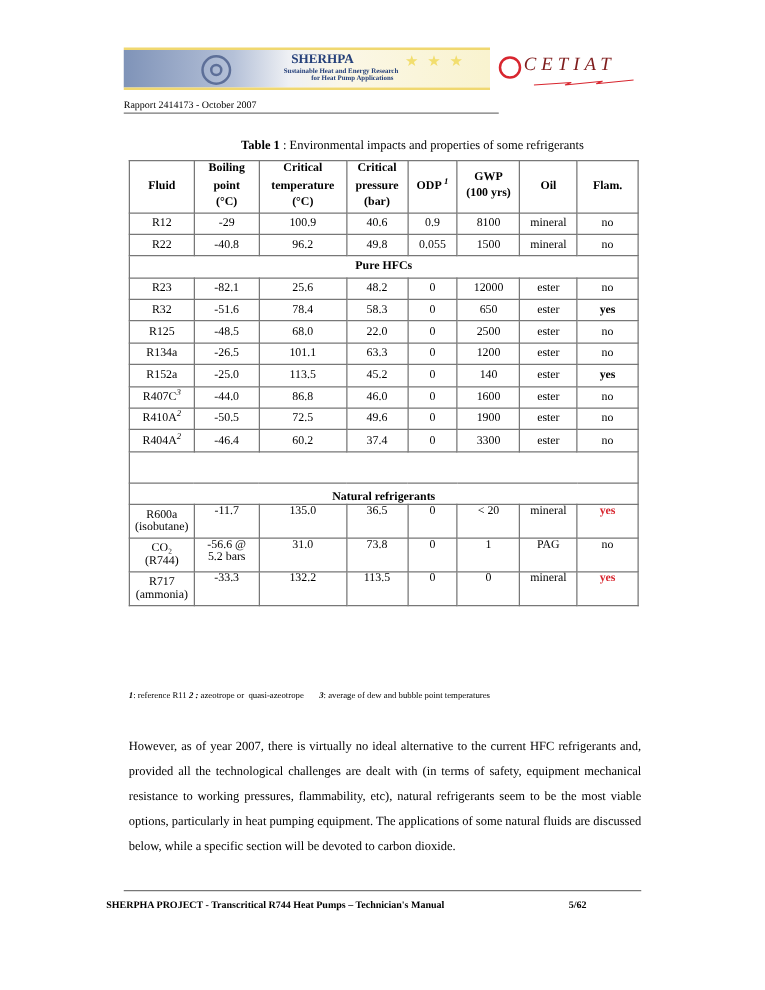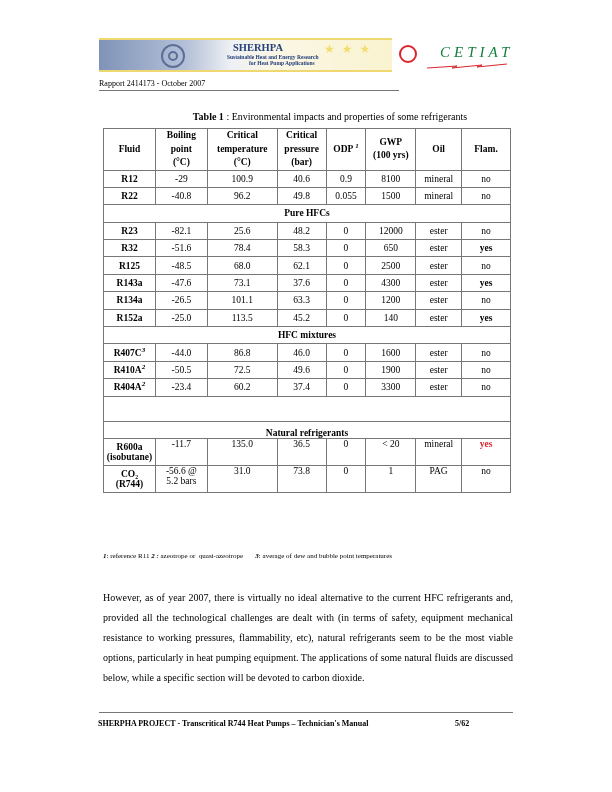--- a/index.html
+++ b/index.html
@@ -13,45 +13,45 @@
          border:2px solid #5d6f98; box-sizing:border-box; }
   .sherhpa-banner .swirl::after { content:""; position:absolute; left:5px; top:5px; width:10px; height:10px;
          border-radius:50%; border:2px solid #5d6f98; box-sizing:border-box; }
   .sherhpa-title { position:absolute; left:134px; top:2px; font-weight:bold; font-size:10.5px; color:#25407a;text-align:right; }
   .sherhpa-sub1 { position:absolute; left:128px; top:14px; font-weight:bold; font-size:5.5px; color:#25407a; }
   .sherhpa-sub2 { position:absolute; left:150px; top:20px; font-weight:bold; font-size:5.5px; color:#25407a; }
   .stars { position:absolute; left:225px; top:2px; color:#f2de6e; font-size:12px; letter-spacing:2px; }
   .cetiat-logo { position:absolute; left:298px; top:4px; width:120px; height:28px; }
   .cetiat-ring { position:absolute; left:2px; top:3px; width:18px; height:18px; border-radius:50%;
          border:2.5px solid #d8262f; box-sizing:border-box; }
-  .cetiat-text { position:absolute; left:43px; top:2px; font-size:15px; font-style:italic; letter-spacing:4px; color:#15803d; }
+  .cetiat-text { position:absolute; left:22px; top:2px; font-size:15px; font-style:italic; letter-spacing:4px; color:#7f1d1d; }
   .cetiat-zig { position:absolute; left:30px; top:21px; width:80px; height:6px; }
   .report-line { position:absolute; left:0; top:41px; font-size:8px; }
   .header-rule { position:absolute; left:0; top:52px; width:300px; border-top:1px solid #777; }
 
   .caption { position:absolute; left:0; width:612px; top:111px; text-align:center; font-size:10px;margin-left:24px; }
   .caption b { font-weight:bold; }
 
   table.main { position:absolute; left:103px; top:128px; width:408px; border-collapse:collapse;
          font-size:9.5px; border:1.5px solid #333; }
   table.main td, table.main th { border:1px solid #777; text-align:center; padding:0; }
   table.main th { font-weight:bold; line-height:13.5px; }
-  table.main td.fl { font-weight:bold; }
+  table.main td.fl { font-weight:normal; }
   table.main tr.r td { height:16.4px; }
   .sec { font-weight:bold; height:16px; }
   .yes { font-weight:bold; }
   .yes-red { font-weight:bold; color:#d8262f; }
   .sup { font-size:7px; font-style:italic; vertical-align:super; line-height:0; }
   .top { vertical-align:top; }
   .footnote { position:absolute; left:103px; top:552px; font-size:7px; }
   .footnote i { font-weight:bold; font-style:italic; }
   .body-para { position:absolute; left:103px; top:588px; width:410px; font-size:10px;
          line-height:20px; text-align:justify; }
   .footer-rule { position:absolute; left:99px; top:712px; width:414px; border-top:1px solid #777; }
-  .footer-left { position:absolute; left:98px; top:719px; font-size:8px; font-weight:bold; }
+  .footer-left { position:absolute; left:85px; top:719px; font-size:8px; font-weight:bold; }
   .footer-right { position:absolute; left:455px; top:719px; font-size:8px; font-weight:bold; }
 </style>
 </head>
 <body>
 
 <div class="header">
   <div class="sherhpa-banner">
     <div class="swirl"></div>
     <div class="stars">★ ★ ★</div>
     <div class="sherhpa-title">SHERHPA</div>
@@ -134,35 +134,25 @@
         <td>58.3</td>
         <td>0</td>
         <td>650</td>
         <td>ester</td>
         <td class="yes">yes</td>
   </tr>
   <tr class="r">
     <td class="fl">R125</td>
         <td>-48.5</td>
         <td>68.0</td>
-        <td>62.1</td>
+        <td>22.0</td>
         <td>0</td>
         <td>2500</td>
         <td>ester</td>
         <td>no</td>
-  </tr>
-  <tr class="r">
-    <td class="fl">R143a</td>
-        <td>-47.6</td>
-        <td>73.1</td>
-        <td>37.6</td>
-        <td>0</td>
-        <td>4300</td>
-        <td>ester</td>
-        <td class="yes">yes</td>
   </tr>
   <tr class="r">
     <td class="fl">R134a</td>
         <td>-26.5</td>
         <td>101.1</td>
         <td>63.3</td>
         <td>0</td>
         <td>1200</td>
         <td>ester</td>
         <td>no</td>
@@ -171,23 +161,20 @@
     <td class="fl">R152a</td>
         <td>-25.0</td>
         <td>113.5</td>
         <td>45.2</td>
         <td>0</td>
         <td>140</td>
         <td>ester</td>
         <td class="yes">yes</td>
   </tr>
   <tr class="r">
-        <td colspan="8" class="sec">HFC mixtures</td>
-      </tr>
-  <tr class="r">
     <td class="fl"><span>R407C</span><span class="sup">3</span></td>
         <td>-44.0</td>
         <td>86.8</td>
         <td>46.0</td>
         <td>0</td>
         <td>1600</td>
         <td>ester</td>
         <td>no</td>
   </tr>
   <tr class="r">
@@ -195,21 +182,21 @@
         <td>-50.5</td>
         <td>72.5</td>
         <td>49.6</td>
         <td>0</td>
         <td>1900</td>
         <td>ester</td>
         <td>no</td>
   </tr>
   <tr class="r">
     <td class="fl"><span>R404A</span><span class="sup">2</span></td>
-        <td>-23.4</td>
+        <td>-46.4</td>
         <td>60.2</td>
         <td>37.4</td>
         <td>0</td>
         <td>3300</td>
         <td>ester</td>
         <td>no</td>
   </tr>
   <tr>
         <td colspan="8" style="height:24px"></td>
       </tr>
@@ -229,20 +216,30 @@
   <tr>
     <td class="fl" style="height:26px"><span>CO₂</span><br><span>(R744)</span></td>
     <td class="top"><span>-56.6 @</span><br><span>5.2 bars</span></td>
         <td class="top">31.0</td>
         <td class="top">73.8</td>
         <td class="top">0</td>
         <td class="top">1</td>
         <td class="top">PAG</td>
         <td class="top">no</td>
   </tr>
+  <tr>
+    <td class="fl" style="height:26px"><span>R717</span><br><span>(ammonia)</span></td>
+    <td class="top">-33.3</td>
+        <td class="top">132.2</td>
+        <td class="top">113.5</td>
+        <td class="top">0</td>
+        <td class="top">0</td>
+        <td class="top">mineral</td>
+        <td class="top yes-red">yes</td>
+  </tr>
 </tbody>
   </table>
 
 <div class="footnote"><i>1</i><span>: reference R11  </span><i>2 :</i><span style="white-space:pre"> azeotrope or  quasi-azeotrope       </span><i>3</i><span>: average of dew and bubble point temperatures</span></div>
 
 <div class="body-para">However, as of year 2007, there is virtually no ideal alternative to the current HFC refrigerants and, provided all the technological challenges are dealt with (in terms of safety, equipment mechanical resistance to working pressures, flammability, etc), natural refrigerants seem to be the most viable options, particularly in heat pumping equipment. The applications of some natural fluids are discussed below, while a specific section will be devoted to carbon dioxide.</div>
 
 <div class="footer-rule"></div>
 <div class="footer-left">SHERPHA PROJECT - Transcritical R744 Heat Pumps – Technician's Manual</div>
 <div class="footer-right">5/62</div>

